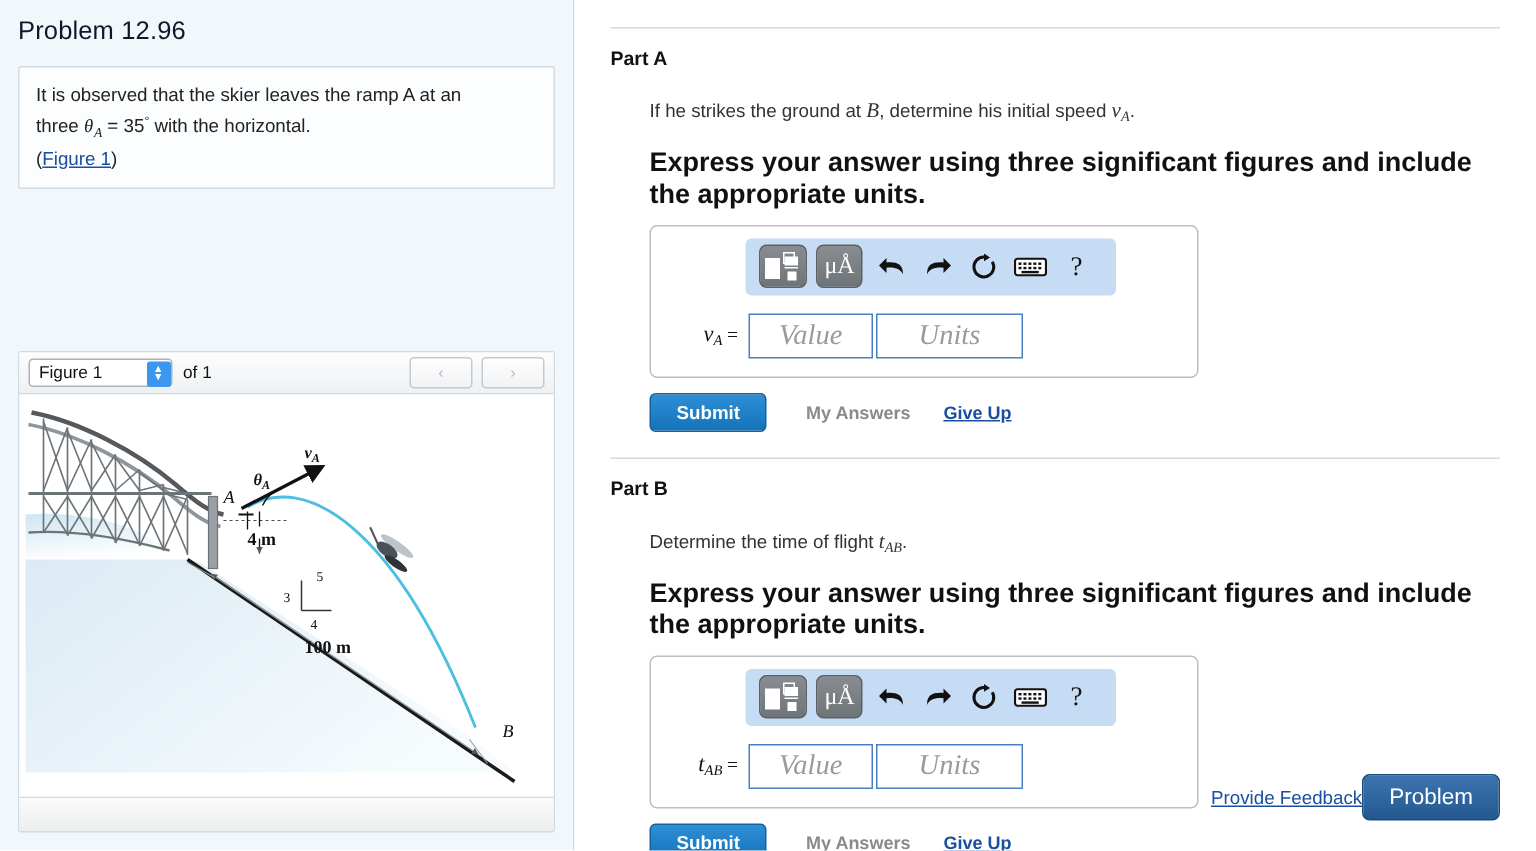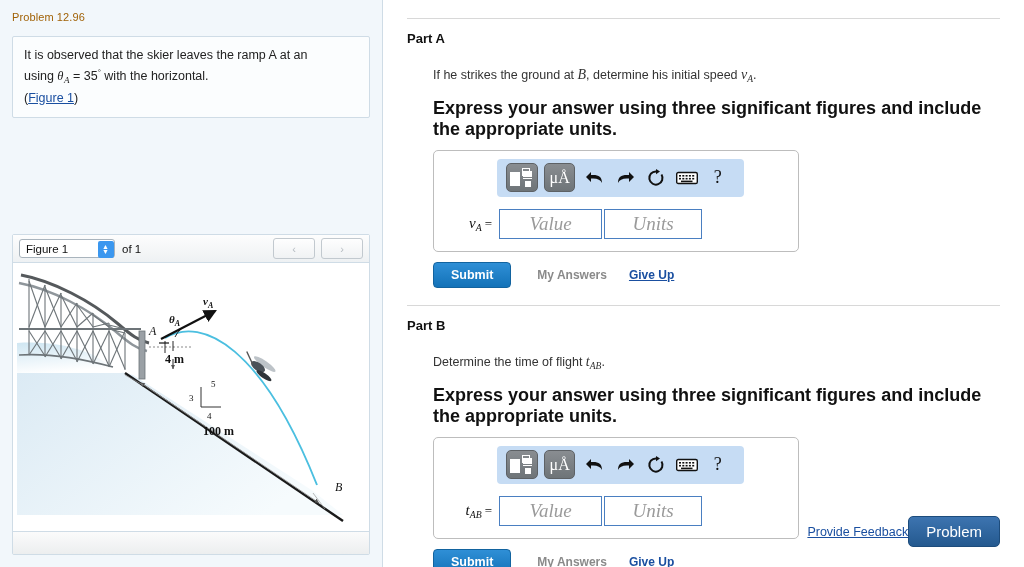--- a/index.html
+++ b/index.html
@@ -20,22 +20,22 @@
   
   .left-panel {
     width: 383px;
     height: 567px;
     background: #f2f7fb;
     border-right: 1px solid #cfdce6;
     box-sizing: border-box;
     position: relative;
   }
   .problem-title {
-    font-size: 11px;
-    color: #a16207;
+    font-size: 17px;
+    color: #0f172a;
     padding: 11px 0 0 12px;
     letter-spacing: 0.1px;
   }
   .statement-box {
     margin: 13px 12px 0 12px;
     background: #fbfdfe;
     border: 1px solid #cfdce6;
     border-radius: 2px;
     padding: 9px 11px 10px 11px;
     font-size: 12.5px;
@@ -276,21 +276,21 @@
     box-sizing: border-box;
     display: flex;
     align-items: center;
     justify-content: center;
     font-family: "Liberation Serif", serif;
     font-style: italic;
     font-size: 19px;
     color: #9a9a9a;
     cursor: text;
   }
-  .in-value { width: 103px; }
+  .in-value { width: 83px; }
   .in-units { width: 98px; margin-left: 2px; }
 
   .submit-row {
     display: flex;
     align-items: center;
     margin-top: 10px;
   }
   .btn-submit {
     background: linear-gradient(#2f8fd6, #1372b8);
     border: 1px solid #12639f;
@@ -350,21 +350,21 @@
 
 <div class="page">
 
   <div class="left-panel">
 
     <div class="problem-title">Problem 12.96</div>
 
     <div class="statement-box">
       <span class="ln">It is observed that the skier leaves the ramp A at an</span>
       <span class="ln">
-        <span>using </span><span class="mvar"><span>θ</span><span class="sub">A</span></span><span> = 35</span><span class="deg">°</span><span> with the horizontal.</span>
+        <span>three </span><span class="mvar"><span>θ</span><span class="sub">A</span></span><span> = 35</span><span class="deg">°</span><span> with the horizontal.</span>
       </span>
       <span class="ln"><span>(</span><span class="figlink">Figure 1</span><span>)</span></span>
     </div>
 
     <div class="figure-panel">
 
       <div class="figure-toolbar">
         <div class="fig-select">
           <span>Figure 1</span>
           <span class="stepper">

